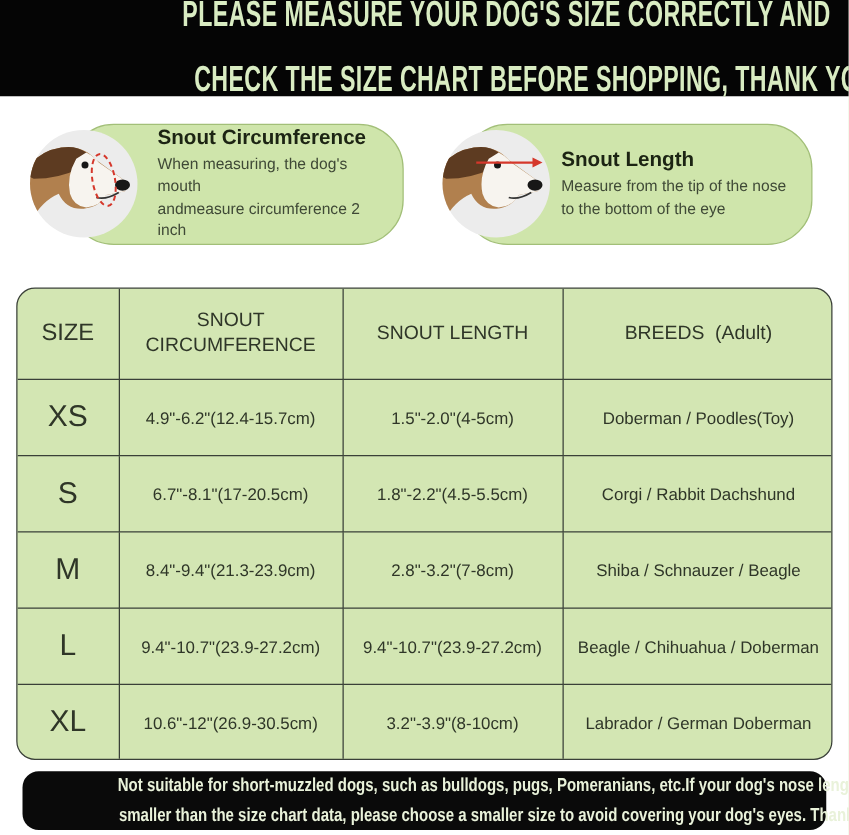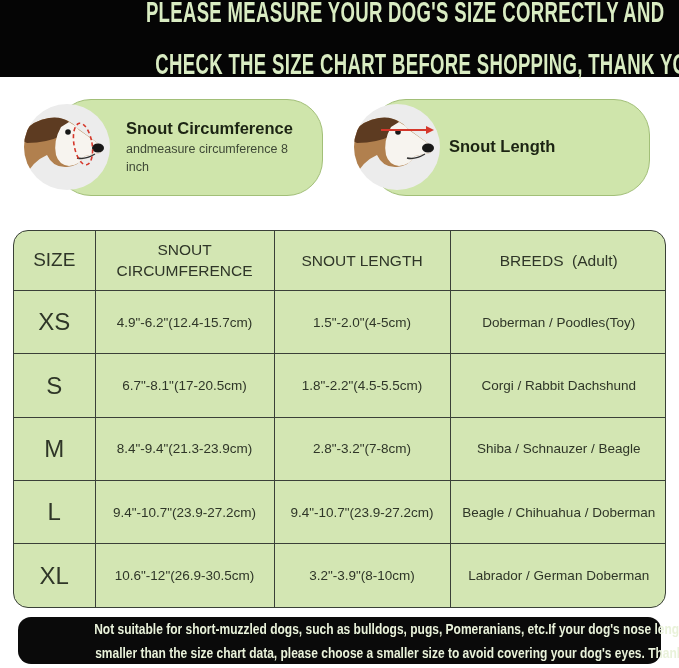--- a/index.html
+++ b/index.html
@@ -58,21 +58,21 @@
     background:var(--table-cell-bg);
     border:1px solid var(--table-border);
     border-radius:15px;overflow:hidden;
   }
   table{width:100%;height:100%;border-collapse:collapse;table-layout:fixed}
   th,td{
     border-right:1px solid var(--table-border);
     border-bottom:1px solid var(--table-border);
     text-align:center;vertical-align:middle;
     color:var(--table-text);font-weight:400;
-    padding:4px 4px;
+    padding:16px 4px;
   }
   th:last-child,td:last-child{border-right:none}
   tr:last-child td{border-bottom:none}
   tr.head{height:51px}
   tr.row{height:54px}
   th{font-size:15.5px;line-height:1.3}
   th.col-size{font-size:19px}
   td.cell-size{font-size:24px}
   td.cell-data{font-size:13.5px}
   
@@ -91,21 +91,22 @@
 </head>
 <body>
 
 <header class="banner">
   <div class="banner-line"><span>PLEASE MEASURE YOUR DOG'S SIZE CORRECTLY AND</span></div>
   <div class="banner-line"><span>CHECK THE SIZE CHART BEFORE SHOPPING, THANK YOU!</span></div>
 </header>
 
 <div class="card card-1">
   <div class="card-title">Snout Circumference</div>
-  <div class="card-line">andmeasure circumference 8 inch</div>
+  <div class="card-line">When measuring, the dog's mouth</div>
+  <div class="card-line">andmeasure circumference 2 inch</div>
 </div>
 
 <div class="photo photo-1">
   <svg viewBox="0 0 88 88" width="88" height="88">
     <defs>
         <clipPath id="c1">
           <circle cx="44" cy="44" r="43"></circle>
         </clipPath>
       </defs>
     <circle cx="44" cy="44" r="43" fill="#ececec"></circle>
@@ -116,20 +117,22 @@
       <ellipse cx="75" cy="45" rx="6" ry="4.5" fill="#171717"></ellipse>
       <circle cx="45" cy="29" r="2.8" fill="#171717"></circle>
       <path d="M72 51 Q62 57 54 55" stroke="#333333" stroke-width="1.4" fill="none"></path>
     </g>
     <ellipse cx="60" cy="41" rx="9" ry="21" fill="none" stroke="#d5372b" stroke-width="1.6" stroke-dasharray="4 3" transform="rotate(-10 60 41)"></ellipse>
   </svg>
 </div>
 
 <div class="card card-2">
   <div class="card-title">Snout Length</div>
+  <div class="card-line">Measure from the tip of the nose</div>
+  <div class="card-line">to the bottom of the eye</div>
 </div>
 
 <div class="photo photo-2">
   <svg viewBox="0 0 88 88" width="88" height="88">
     <defs>
         <clipPath id="c2">
           <circle cx="44" cy="44" r="43"></circle>
         </clipPath>
       </defs>
     <circle cx="44" cy="44" r="43" fill="#ececec"></circle>

